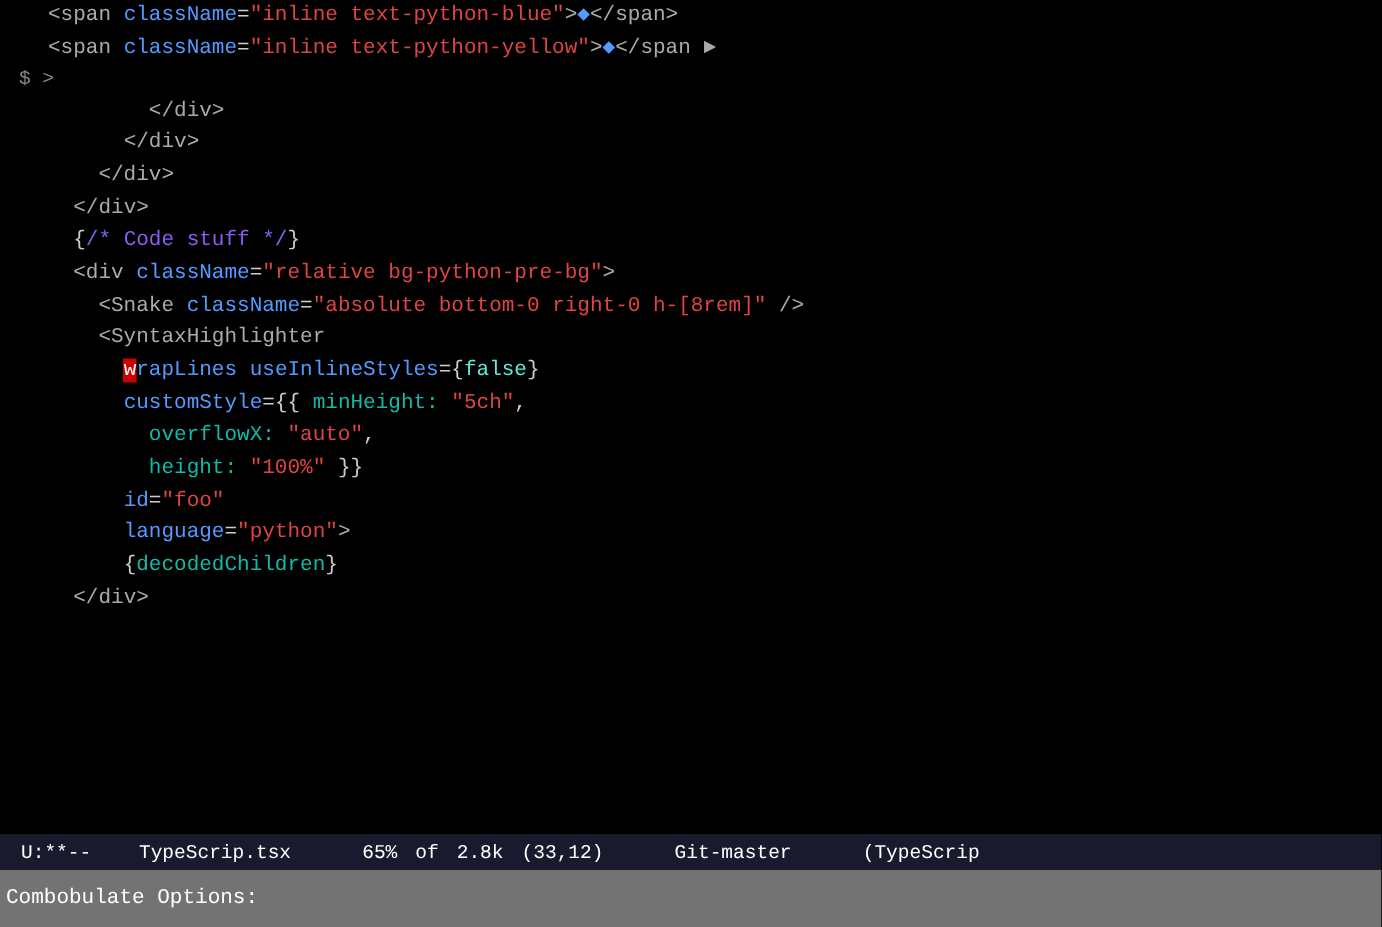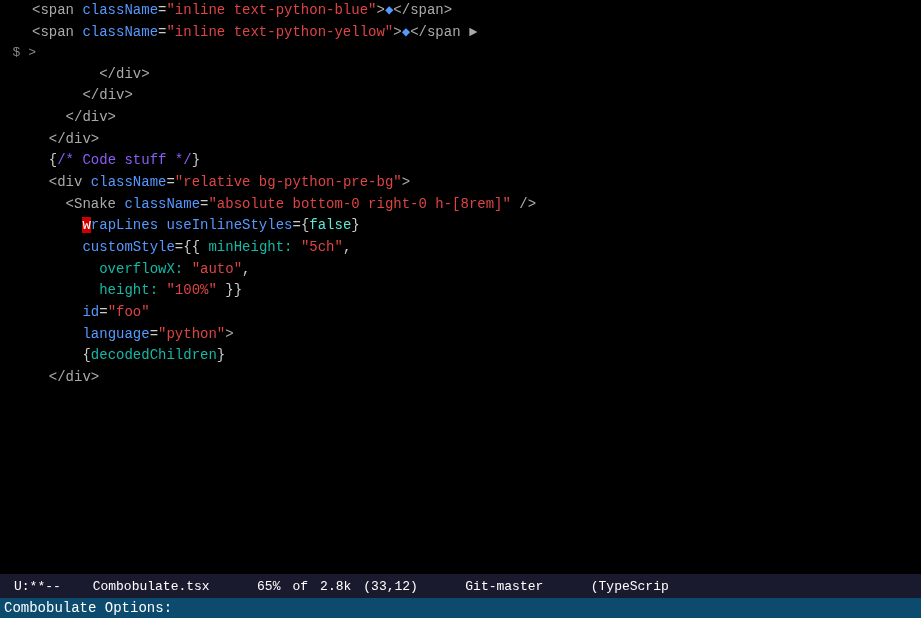--- a/index.html
+++ b/index.html
@@ -91,23 +91,23 @@
     .status-percent {
       color: #fff;
     }
 
     .status-of {
       color: #fff;
     }
 
     
     .cmd-line {
-      background: #0c4a6e;
-      color: #fff;
-      height: 20px;
+      background: #737373;
+      color: #fff;
+      height: 38px;
       display: flex;
       align-items: center;
       padding: 0 4px;
       font-size: 14px;
     }
   </style>
 </head>
 <body>
 
 <div class="code-area">
@@ -155,20 +155,24 @@
   <div class="code-line">
     <span class="gutter"></span>
     <span class="code-content">  <span class="c-tag">&lt;div</span> <span class="c-attr">className</span><span class="c-punct">=</span><span class="c-val-red">"relative bg-python-pre-bg"</span><span class="c-tag">&gt;</span></span>
   </div>
 
   <div class="code-line">
     <span class="gutter"></span>
     <span class="code-content">    <span class="c-tag">&lt;Snake</span> <span class="c-attr">className</span><span class="c-punct">=</span><span class="c-val-red">"absolute bottom-0 right-0 h-[8rem]"</span><span class="c-tag"> /&gt;</span></span>
   </div>
 
+  <div class="code-line">
+    <span class="gutter"></span>
+    <span class="code-content">    <span class="c-tag">&lt;SyntaxHighlighter</span></span>
+  </div>
 
   <div class="code-line">
     <span class="gutter"></span>
     <span class="code-content">      <span class="cursor-char">w</span><span class="c-attr">rapLines</span> <span class="c-attr">useInlineStyles</span><span class="c-punct">=</span><span class="c-punct">{</span><span class="c-keyword">false</span><span class="c-punct">}</span></span>
   </div>
 
   <div class="code-line">
     <span class="gutter"></span>
     <span class="code-content">      <span class="c-attr">customStyle</span><span class="c-punct">=</span><span class="c-punct">{{</span> <span class="c-white">minHeight: </span><span class="c-val-red">"5ch"</span><span class="c-punct">,</span></span>
   </div>
@@ -201,21 +205,21 @@
 
   <div class="code-line">
     <span class="gutter"></span>
     <span class="code-content">  <span class="c-tag">&lt;/div&gt;</span></span>
   </div>
 </div>
 
 <div class="status-bar">
   <span class="status-segment status-mode">U:**--</span>
   <span class="status-segment">&nbsp;</span>
-  <span class="status-segment status-filename">Combobulate.tsx</span>
+  <span class="status-segment status-filename">TypeScrip.tsx</span>
   <span class="status-segment">&nbsp;&nbsp;&nbsp;</span>
   <span class="status-segment status-percent">65%</span>
   <span class="status-segment status-of">of</span>
   <span class="status-segment">2.8k</span>
   <span class="status-segment">(33,12)</span>
   <span class="status-segment">&nbsp;&nbsp;&nbsp;</span>
   <span class="status-segment">Git-master</span>
   <span class="status-segment">&nbsp;&nbsp;&nbsp;</span>
   <span class="status-segment">(TypeScrip</span>
 </div>

